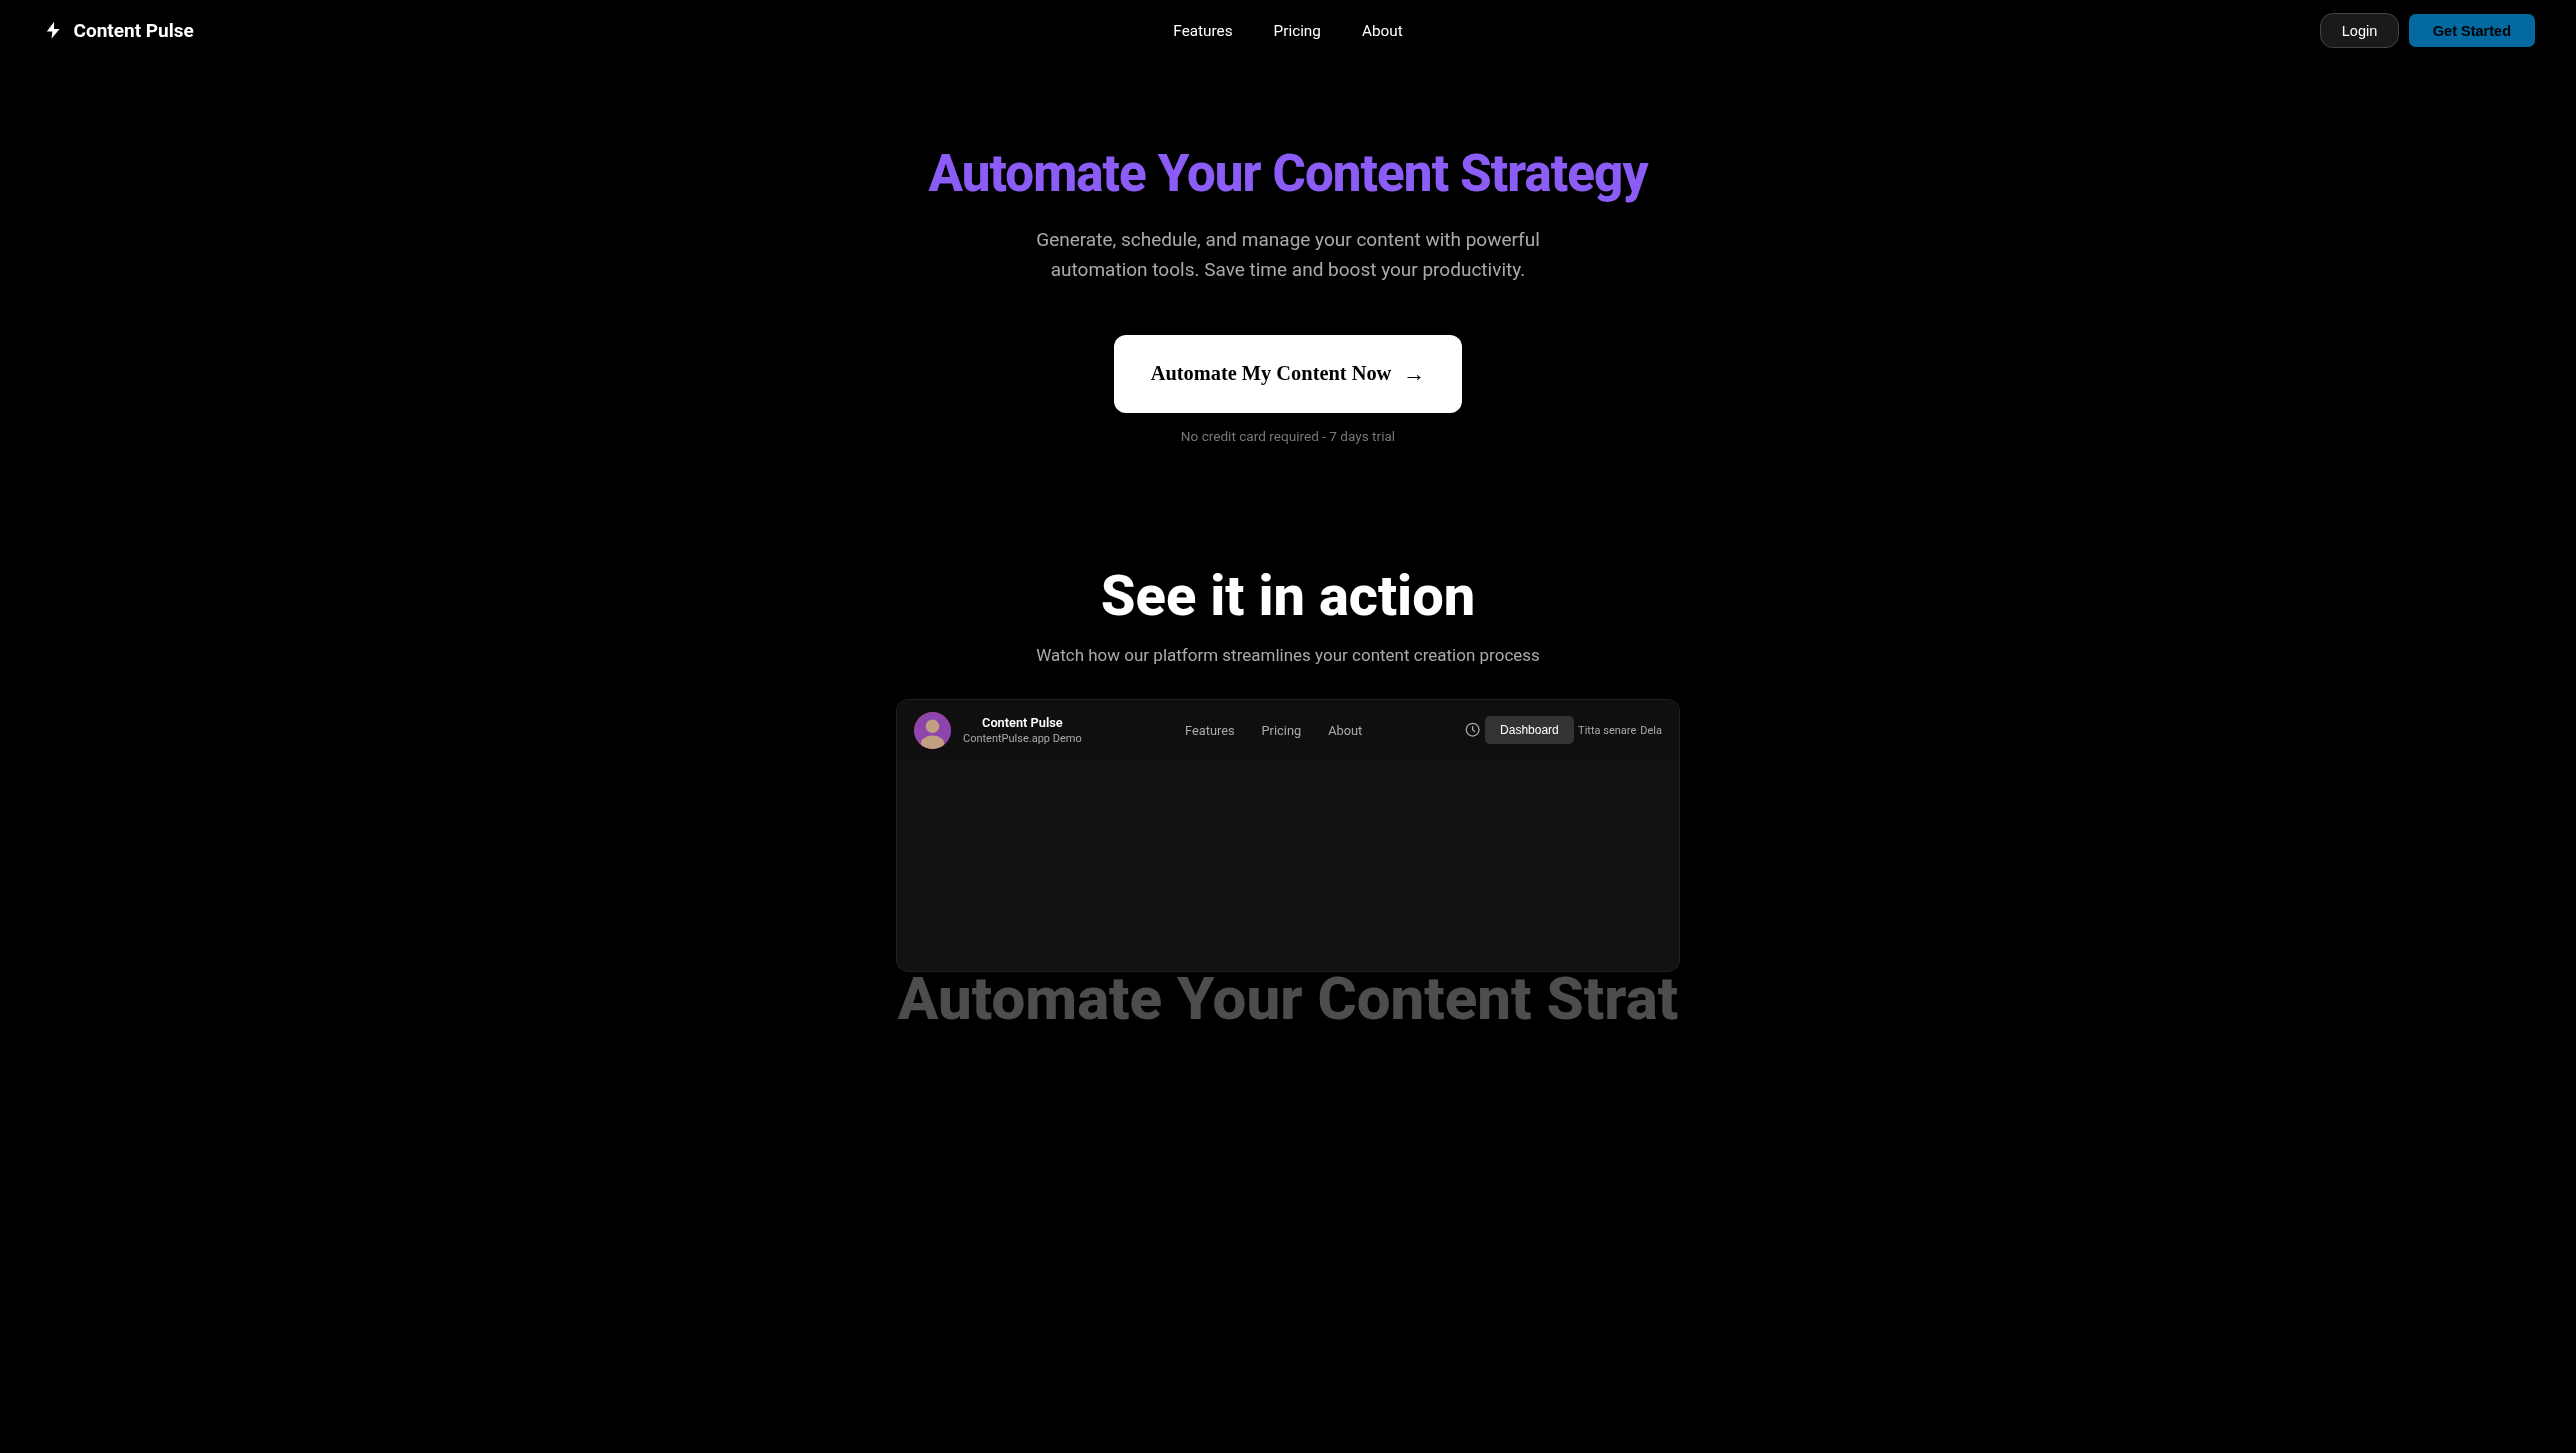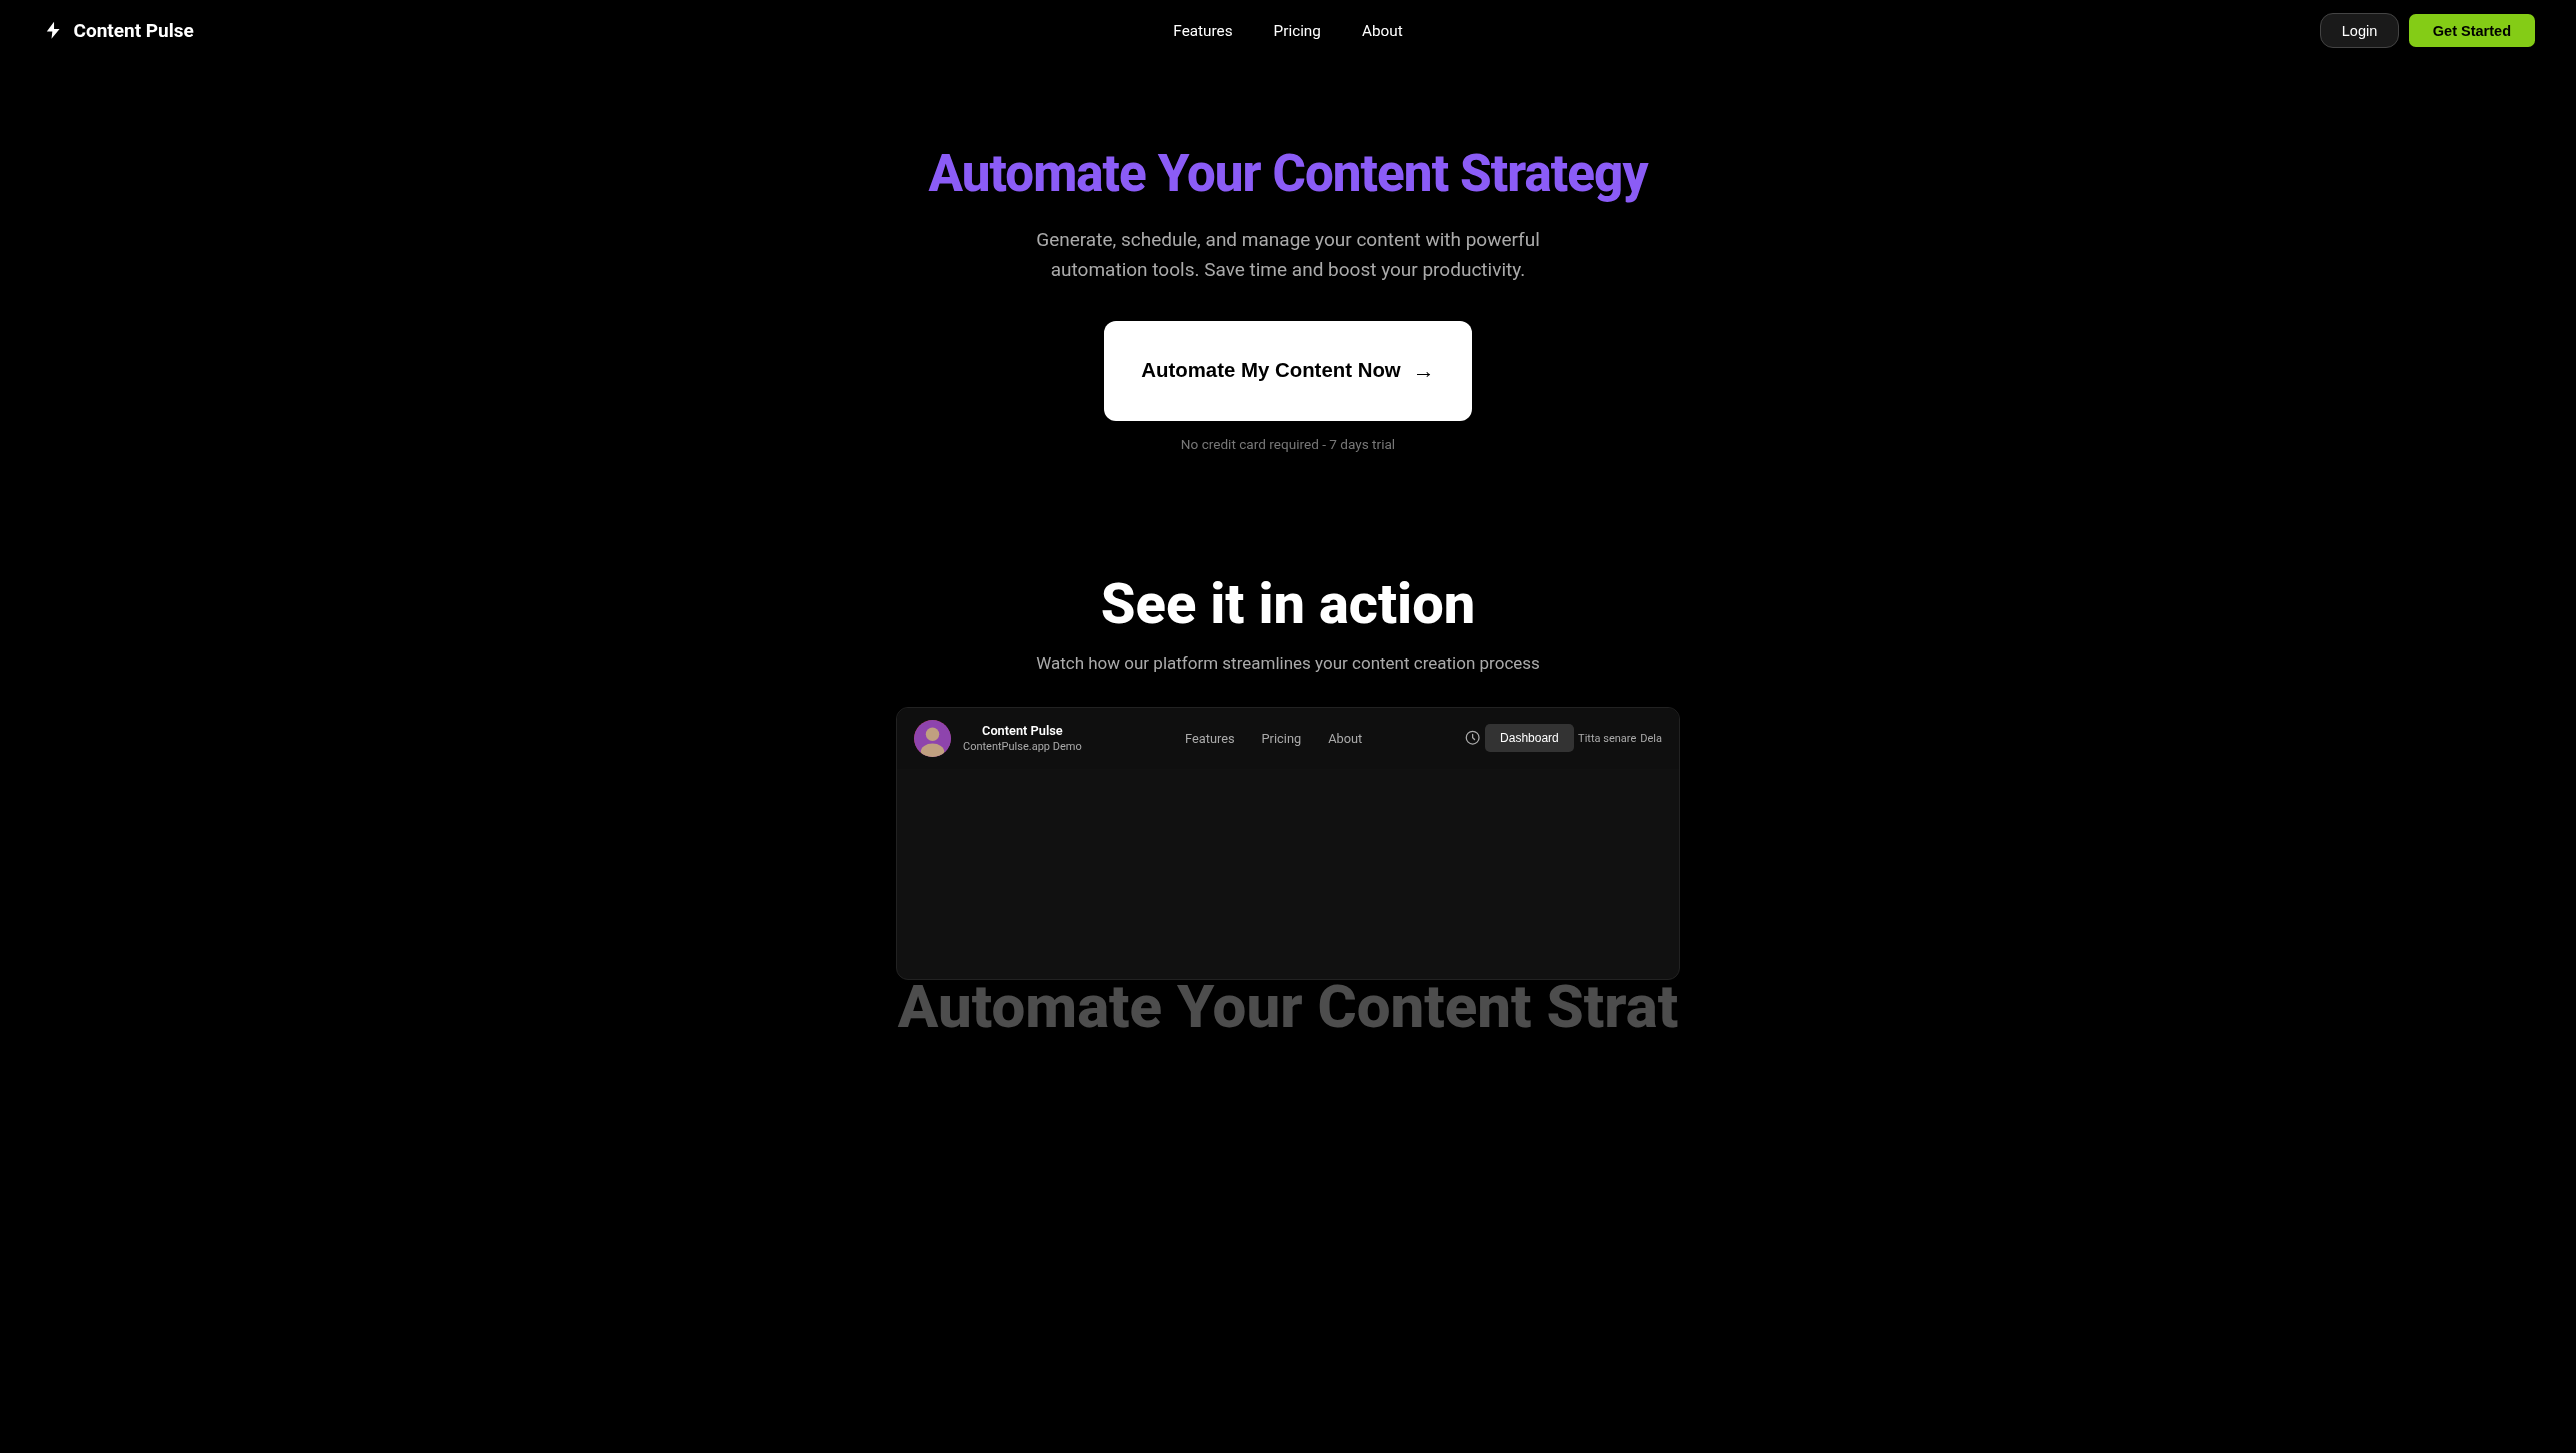--- a/index.html
+++ b/index.html
@@ -72,21 +72,21 @@
       color: #fff;
       border: 0.9px solid #444;
       padding: 8.5px 20.4px;
       border-radius: 13px;
       font-size: 14.5px;
       font-weight: 500;
       cursor: pointer;
     }
 
     .btn-get-started {
-      background: #84cc16;
+      background: #0369a1;
       color: #000;
       border: none;
       padding: 8.5px 24px;
       border-radius: 6.8px;
       font-size: 14.5px;
       font-weight: 600;
       cursor: pointer;
     }
 
     
@@ -116,25 +116,26 @@
     }
 
     .btn-cta {
       display: flex;
       align-items: center;
       gap: 12px;
       background: #fff;
       color: #000;
       border: none;
       border-radius: 12px;
-      padding: 37px 37px;
+      padding: 26px 37px;
       font-size: 20.4px;
       font-weight: 600;
       cursor: pointer;
-      margin-top: 37px;
+      margin-top: 51px;
+      font-family: Liberation Serif, serif;
     }
 
     .btn-cta .arrow {
       font-size: 22px;
     }
 
     .hero-note {
       font-size: 13.6px;
       color: #777;
       margin-top: 15.3px;

